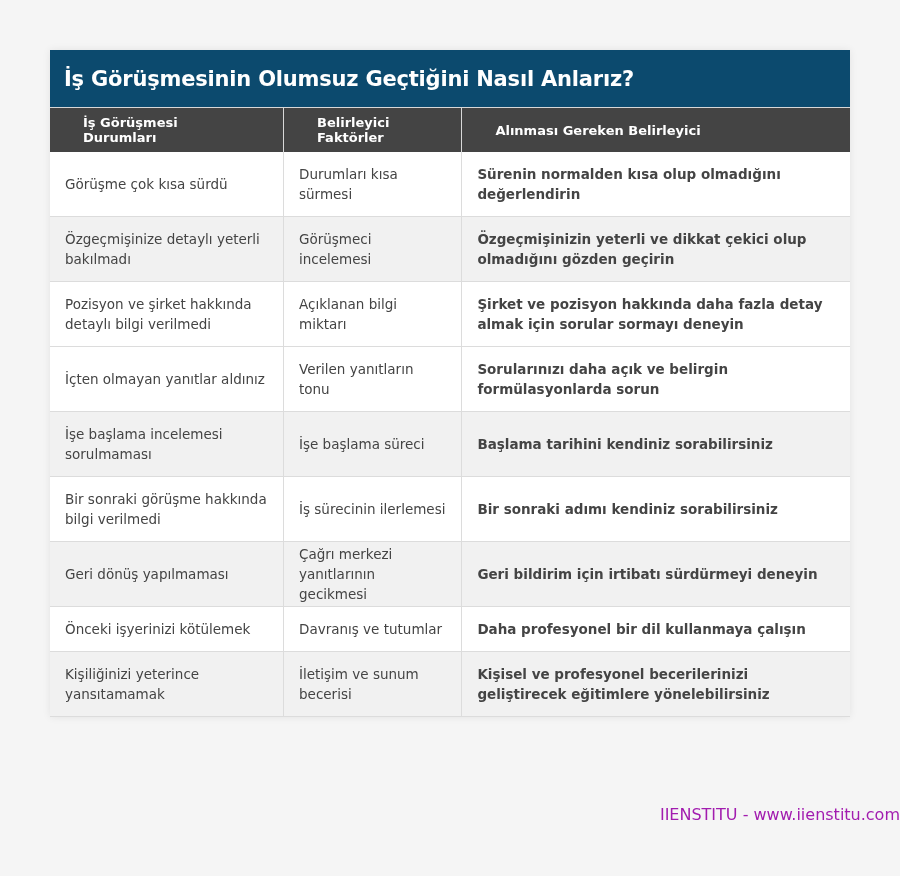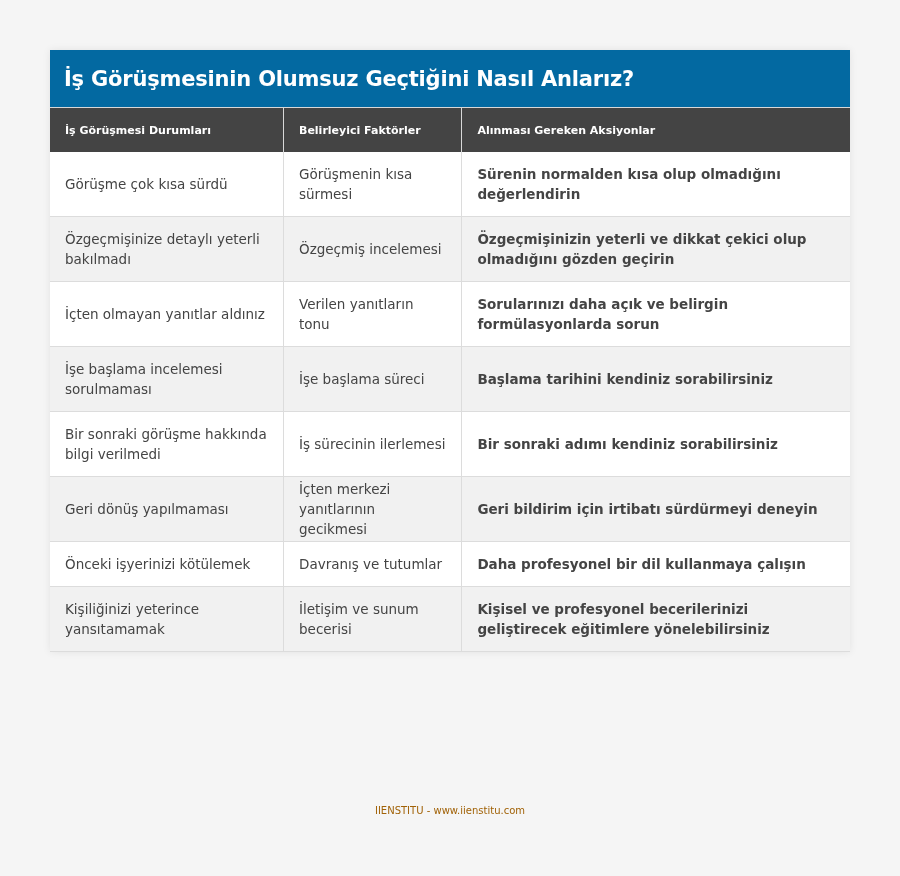--- a/index.html
+++ b/index.html
@@ -13,21 +13,21 @@
     }
     .card {
       position: absolute;
       left: 50px;
       top: 50px;
       width: 800px;
       background: #ffffff;
       box-shadow: 0 0 8px rgba(0,0,0,0.08);
     }
     .title-bar {
-      background: #0369a1;
+      background: #0c4a6e;
       height: 58px;
       box-sizing: border-box;
       padding: 0 14px;
       display: flex;
       align-items: center;
       border-bottom: 1px solid #d8d8d8;
     }
     .title-bar h1 {
       margin: 0;
       color: #ffffff;
@@ -36,24 +36,24 @@
       letter-spacing: -0.2px;
     }
     table {
       border-collapse: collapse;
       width: 800px;
       table-layout: fixed;
     }
     th {
       background: #444444;
       color: #ffffff;
-      font-size: 11px;
+      font-size: 13px;
       font-weight: bold;
       text-align: left;
-      padding: 0 15px;
+      padding: 0 33px;
       height: 44px;
       border-right: 1px solid #d8d8d8;
     }
     th:last-child { border-right: none; }
     td {
       font-size: 13.5px;
       color: #444444;
       padding: 0 15px;
       line-height: 20px;
       border-right: 1px solid #dcdcdc;
@@ -66,74 +66,79 @@
     tr.h65 td { height: 64px; }
     tr.h44 td { height: 44px; margin-left: 36px; }
     .col1 { width: 216px; }
     .col2 { width: 165px; }
     .col3 { width: 359px; }
     .footer {
       position: absolute;
       left: 0;
       top: 805px;
       width: 900px;
-      text-align: center;
-      font-size: 10px;
-      color: #a16207;
+      text-align: right;
+      font-size: 16px;
+      color: #a21caf;
     }
   </style>
 </head>
 <body>
 
 <div class="card">
   <div class="title-bar">
     <h1>İş Görüşmesinin Olumsuz Geçtiğini Nasıl Anlarız?</h1>
   </div>
   <table>
     <colgroup>
       <col class="col1">
         <col class="col2">
         <col class="col3">
     </colgroup>
     <thead>
       <tr>
         <th>İş Görüşmesi Durumları</th>
         <th>Belirleyici Faktörler</th>
-        <th>Alınması Gereken Aksiyonlar</th>
+        <th>Alınması Gereken Belirleyici</th>
       </tr>
     </thead>
     <tbody>
       <tr class="odd h65">
         <td>Görüşme çok kısa sürdü</td>
-        <td>Görüşmenin kısa sürmesi</td>
+        <td>Durumları kısa sürmesi</td>
         <td>Sürenin normalden kısa olup olmadığını değerlendirin</td>
       </tr>
       <tr class="even h65">
         <td>Özgeçmişinize detaylı yeterli bakılmadı</td>
-        <td>Özgeçmiş incelemesi</td>
+        <td>Görüşmeci incelemesi</td>
         <td>Özgeçmişinizin yeterli ve dikkat çekici olup olmadığını gözden geçirin</td>
+      </tr>
+      <tr class="odd h65">
+        <td>Pozisyon ve şirket hakkında detaylı bilgi verilmedi</td>
+        <td>Açıklanan bilgi miktarı</td>
+        <td>Şirket ve pozisyon hakkında daha fazla detay almak için sorular sormayı deneyin</td>
       </tr>
       <tr class="odd h65">
         <td>İçten olmayan yanıtlar aldınız</td>
         <td>Verilen yanıtların tonu</td>
         <td>Sorularınızı daha açık ve belirgin formülasyonlarda sorun</td>
       </tr>
       <tr class="even h65">
         <td>İşe başlama incelemesi sorulmaması</td>
         <td>İşe başlama süreci</td>
         <td>Başlama tarihini kendiniz sorabilirsiniz</td>
       </tr>
       <tr class="odd h65">
         <td>Bir sonraki görüşme hakkında bilgi verilmedi</td>
         <td>İş sürecinin ilerlemesi</td>
         <td>Bir sonraki adımı kendiniz sorabilirsiniz</td>
       </tr>
       <tr class="even h65">
         <td>Geri dönüş yapılmaması</td>
-        <td>İçten merkezi yanıtlarının gecikmesi</td>
+        <td>Çağrı merkezi yanıtlarının gecikmesi</td>
         <td>Geri bildirim için irtibatı sürdürmeyi deneyin</td>
       </tr>
       <tr class="odd h44">
         <td>Önceki işyerinizi kötülemek</td>
         <td>Davranış ve tutumlar</td>
         <td>Daha profesyonel bir dil kullanmaya çalışın</td>
       </tr>
       <tr class="even h65">
         <td>Kişiliğinizi yeterince yansıtamamak</td>
         <td>İletişim ve sunum becerisi</td>

